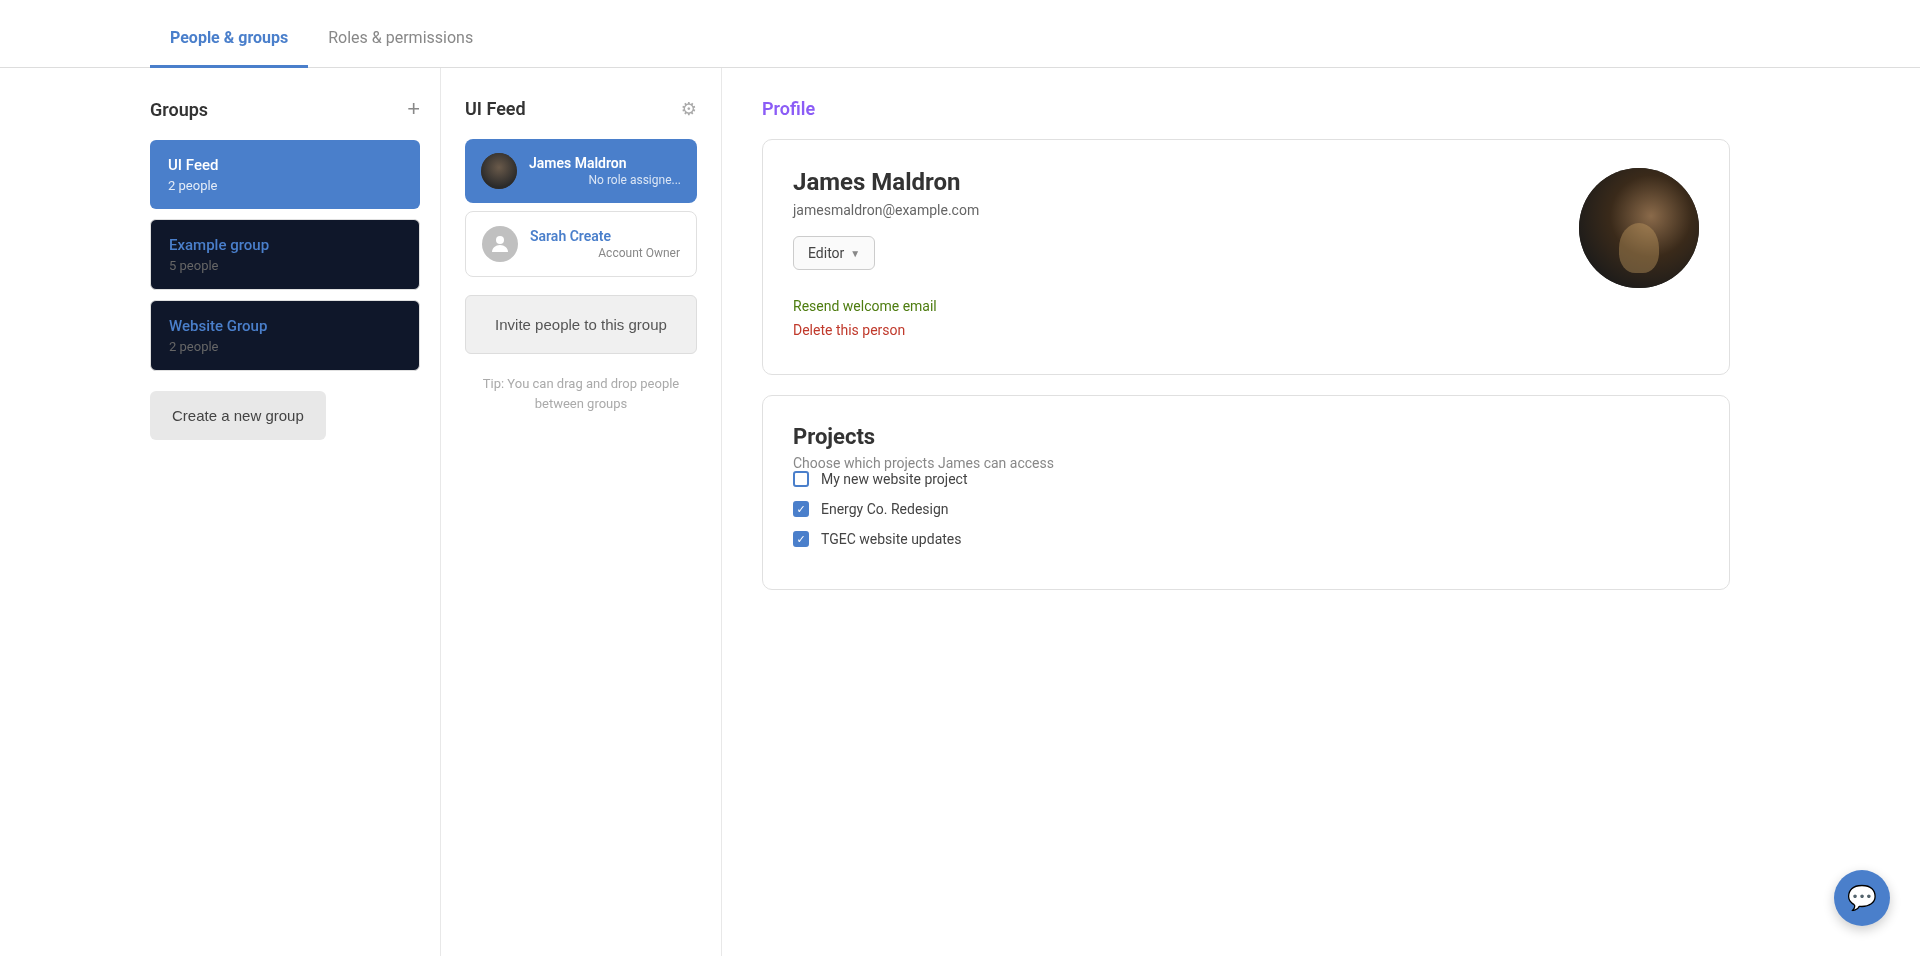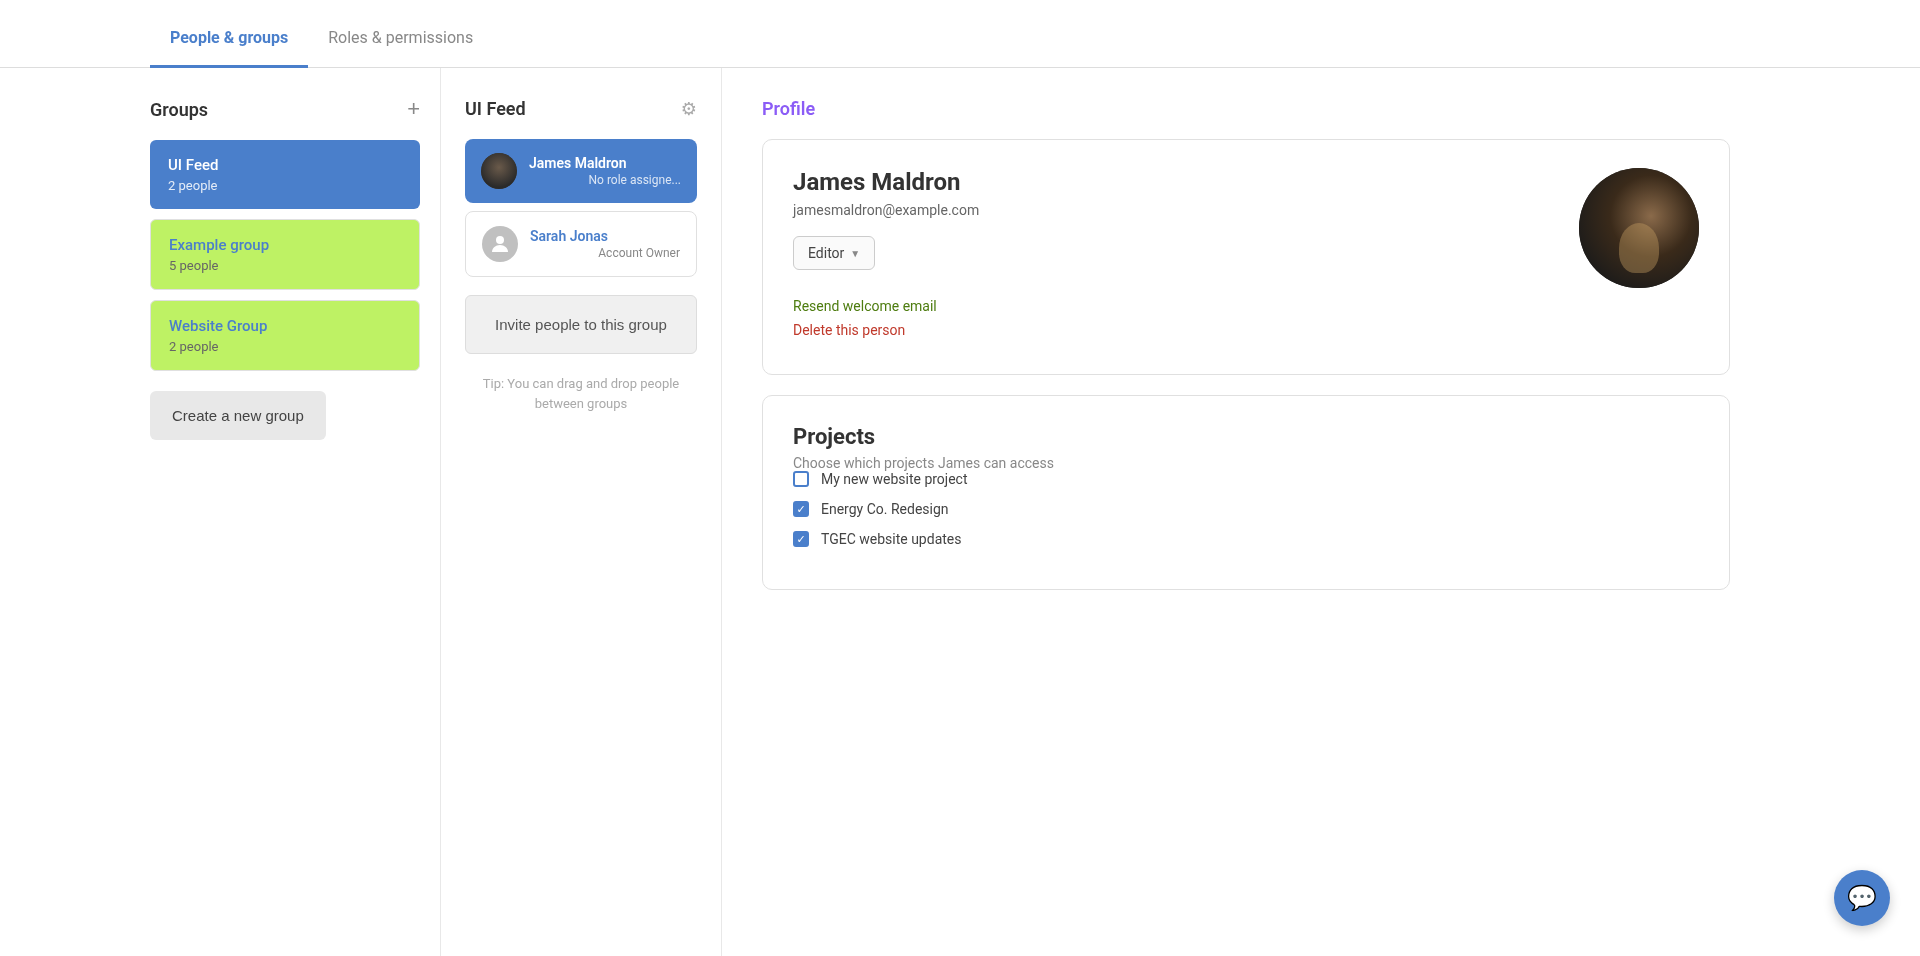--- a/index.html
+++ b/index.html
@@ -76,21 +76,21 @@
       border-radius: 6px;
       padding: 16px 18px;
       margin-bottom: 10px;
       cursor: pointer;
     }
     .group-item.active {
       background: #4a7fcb;
       color: #fff;
     }
     .group-item:not(.active) {
-      background: #bef264;
+      background: #0f172a;
       border: 1px solid #e0e0e0;
     }
     .group-item-name {
       font-size: 15px;
       font-weight: 500;
     }
     .group-item.active .group-item-name {
       color: #fff;
     }
     .group-item:not(.active) .group-item-name {
@@ -455,21 +455,21 @@
 
       
       <div class="member-card">
         <div class="member-avatar gray-bg">
           <svg class="person-icon-svg" viewBox="0 0 24 24" fill="#fff">
             <circle cx="12" cy="8" r="4"></circle>
             <path d="M4 20c0-4 3.6-7 8-7s8 3 8 7"></path>
           </svg>
         </div>
         <div class="member-info">
-          <div class="member-name">Sarah Jonas</div>
+          <div class="member-name">Sarah Create</div>
           <div class="member-role">Account Owner</div>
         </div>
       </div>
 
       <button class="invite-btn">Invite people to this group</button>
 
       <div class="tip-text">Tip: You can drag and drop people between groups</div>
     </div>
 
     <div class="col-divider"></div>

